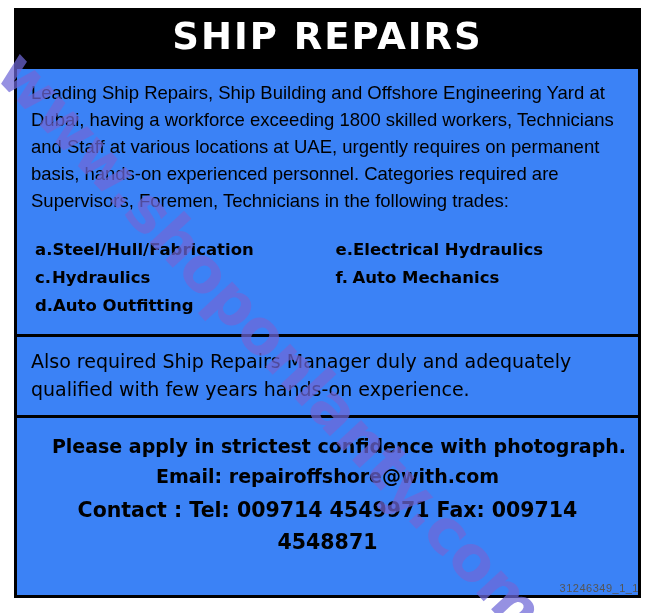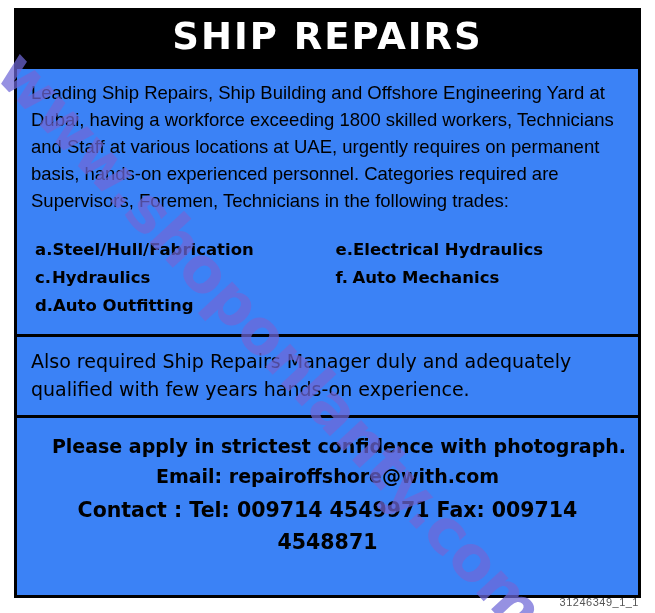--- a/index.html
+++ b/index.html
@@ -115,21 +115,21 @@
     font-weight: bold;
     font-size: 20.5px;
     line-height: 32px;
     color: #000000;
     margin-top: 2px;
   }
 
   .ref-id {
     position: absolute;
     right: 16px;
-    bottom: 5px;
+    bottom: 19px;
     font-family: "Liberation Sans", sans-serif;
     font-size: 11px;
     color: #555555;
     letter-spacing: 0.5px;
   }
 
   
   .watermark {
     position: absolute;
     left: 0;

